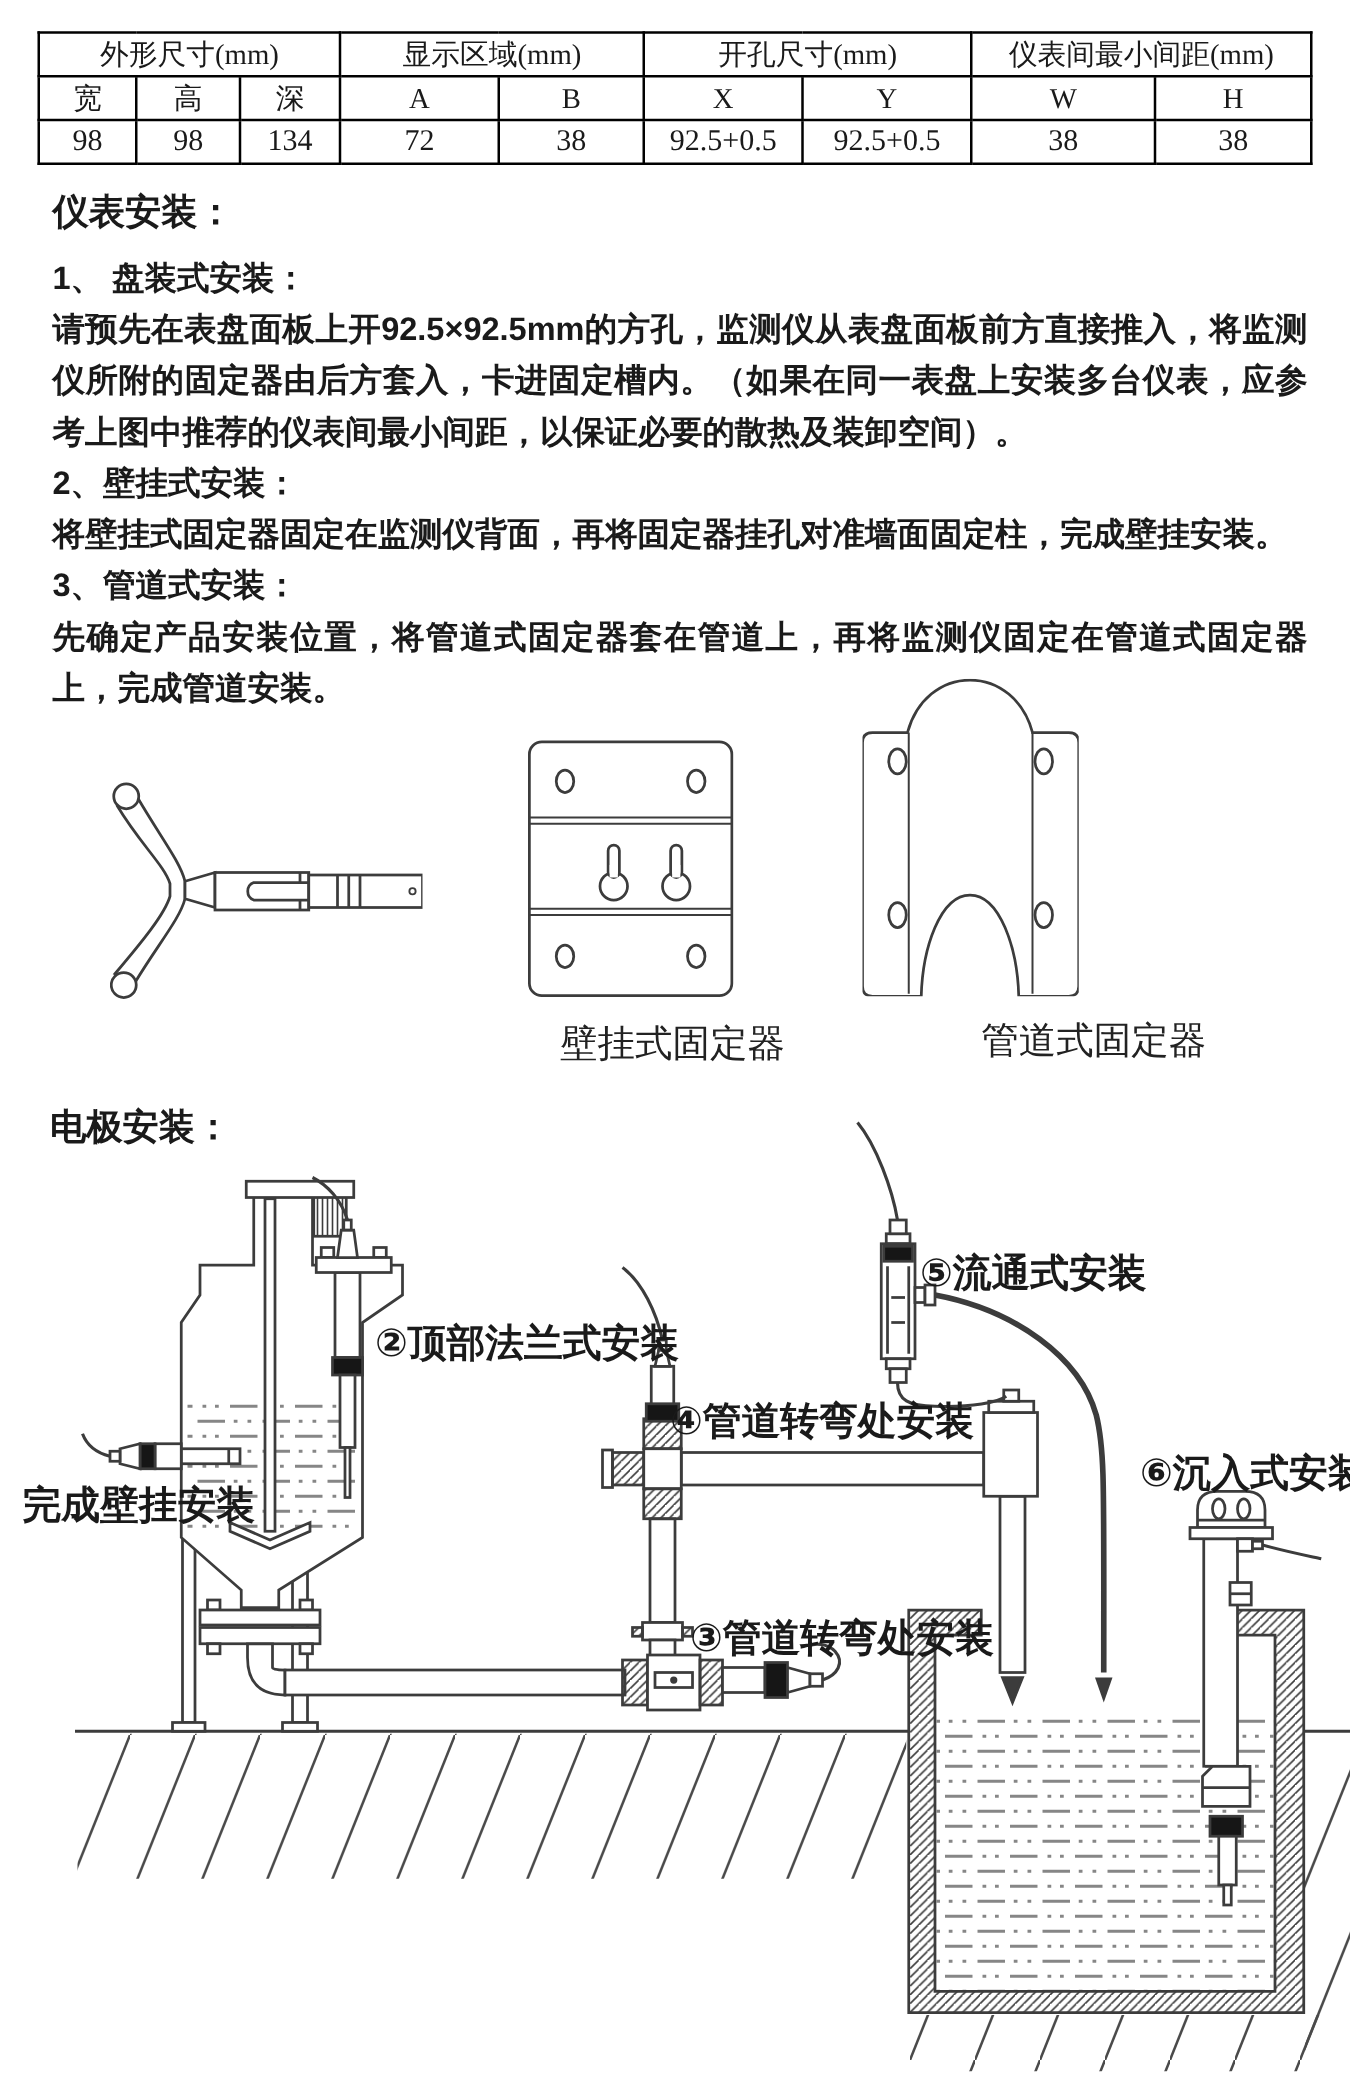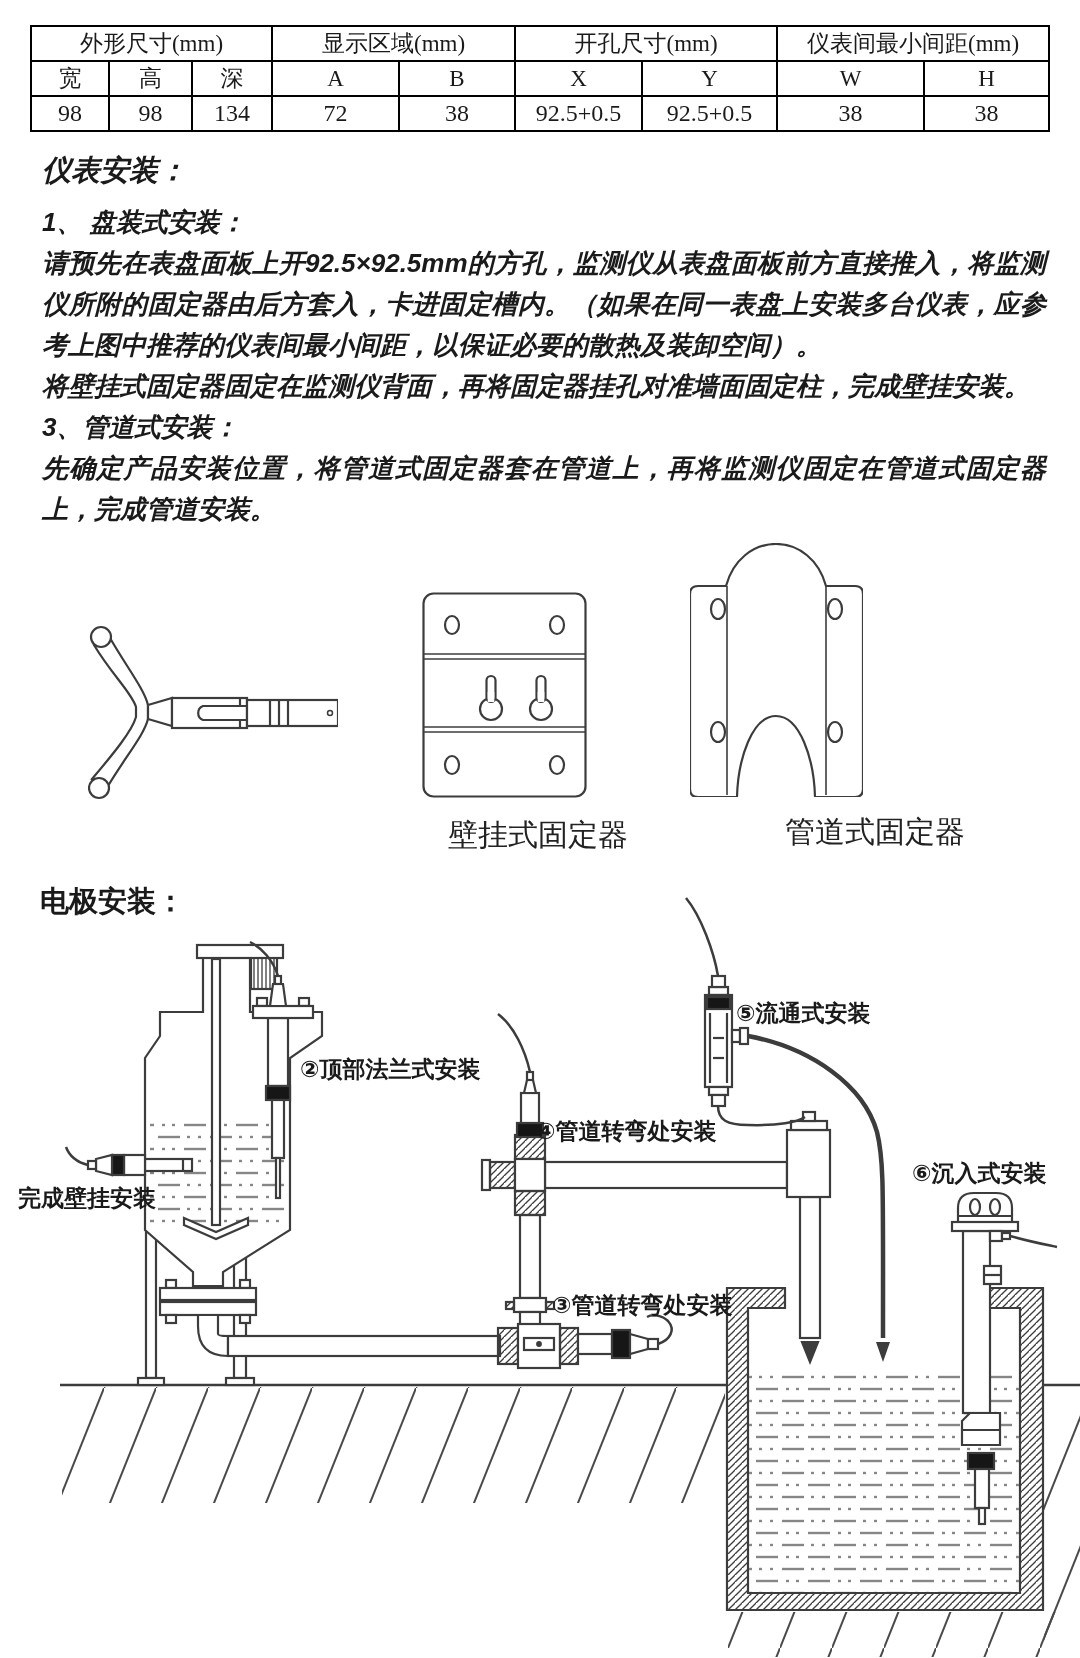--- a/index.html
+++ b/index.html
@@ -5,33 +5,33 @@
   html,body{margin:0;padding:0;background:#fff;}
   .page{position:relative;width:1080px;height:1658px;background:#ffffff;overflow:hidden;
         font-family:"Liberation Sans","DejaVu Sans",sans-serif;color:#1a1a1a;}
   
   .spec-table{position:absolute;left:30px;top:25px;width:1018px;border-collapse:collapse;
         font-family:"Liberation Serif","DejaVu Serif",serif;table-layout:fixed;}
   .spec-table td{border:2px solid #000;text-align:center;font-size:23px;padding:0;height:33px;
         overflow:hidden;white-space:nowrap;}
   .spec-table tr.vals td{font-size:24px;}
   
-  .instr{position:absolute;left:42px;top:152px;width:1004px;font-style:italic;}
+  .instr{position:absolute;left:42px;top:152px;width:1004px;}
   .sec-heading{font-size:29px;font-weight:bold;line-height:36px;margin:0 0 14px 0;}
   .item-title{font-size:26px;font-weight:bold;line-height:41px;}
   .item-body{font-size:26px;font-weight:bold;line-height:41px;text-align:justify;}
   
   .fixture{position:absolute;}
   .caption{position:absolute;font-family:"Liberation Serif","DejaVu Serif",serif;
         font-size:30px;color:#222;text-align:center;white-space:nowrap;}
   
   .electrode-heading{position:absolute;left:40px;top:882px;font-size:29px;font-weight:bold;}
   .diagram{position:absolute;left:0;top:868px;width:1080px;height:790px;}
   .diagram svg{position:absolute;left:0;top:0;}
-  .dlabel{position:absolute;font-size:23px;font-weight:bold;white-space:nowrap;color:#1a1a1a;}
+  .dlabel{position:absolute;font-size:31px;font-weight:bold;white-space:nowrap;color:#1a1a1a;}
 </style>
 </head>
 <body>
 
 <div class="page">
 
   <table class="spec-table">
     <colgroup>
       <col style="width:78px">
         <col style="width:83px">
@@ -72,20 +72,21 @@
       <td>38</td>
       <td>38</td>
     </tr>
   </tbody>
     </table>
 
   <div class="instr">
     <div class="sec-heading">仪表安装：</div>
     <div class="item-title">1、 盘装式安装：</div>
     <div class="item-body">请预先在表盘面板上开92.5×92.5mm的方孔，监测仪从表盘面板前方直接推入，将监测仪所附的固定器由后方套入，卡进固定槽内。（如果在同一表盘上安装多台仪表，应参考上图中推荐的仪表间最小间距，以保证必要的散热及装卸空间）。</div>
+    <div class="item-title">2、壁挂式安装：</div>
     <div class="item-body">将壁挂式固定器固定在监测仪背面，再将固定器挂孔对准墙面固定柱，完成壁挂安装。</div>
     <div class="item-title">3、管道式安装：</div>
     <div class="item-body">先确定产品安装位置，将管道式固定器套在管道上，再将监测仪固定在管道式固定器上，完成管道安装。</div>
   </div>
 
   <svg class="fixture" style="left:88px;top:623px" width="250" height="180" viewBox="0 0 250 180">
     <g stroke="#3c3c3c" stroke-width="2.2" fill="#fff">
       <path d="M6,22 C24,52 44,70 48,84 L48,94 C44,108 26,130 4,156 L20,163 C38,133 56,112 60,96 L60,82 C56,66 40,46 22,15 Z"></path>
       <circle cx="13" cy="14" r="10"></circle>
         <circle cx="11" cy="165" r="10"></circle>

